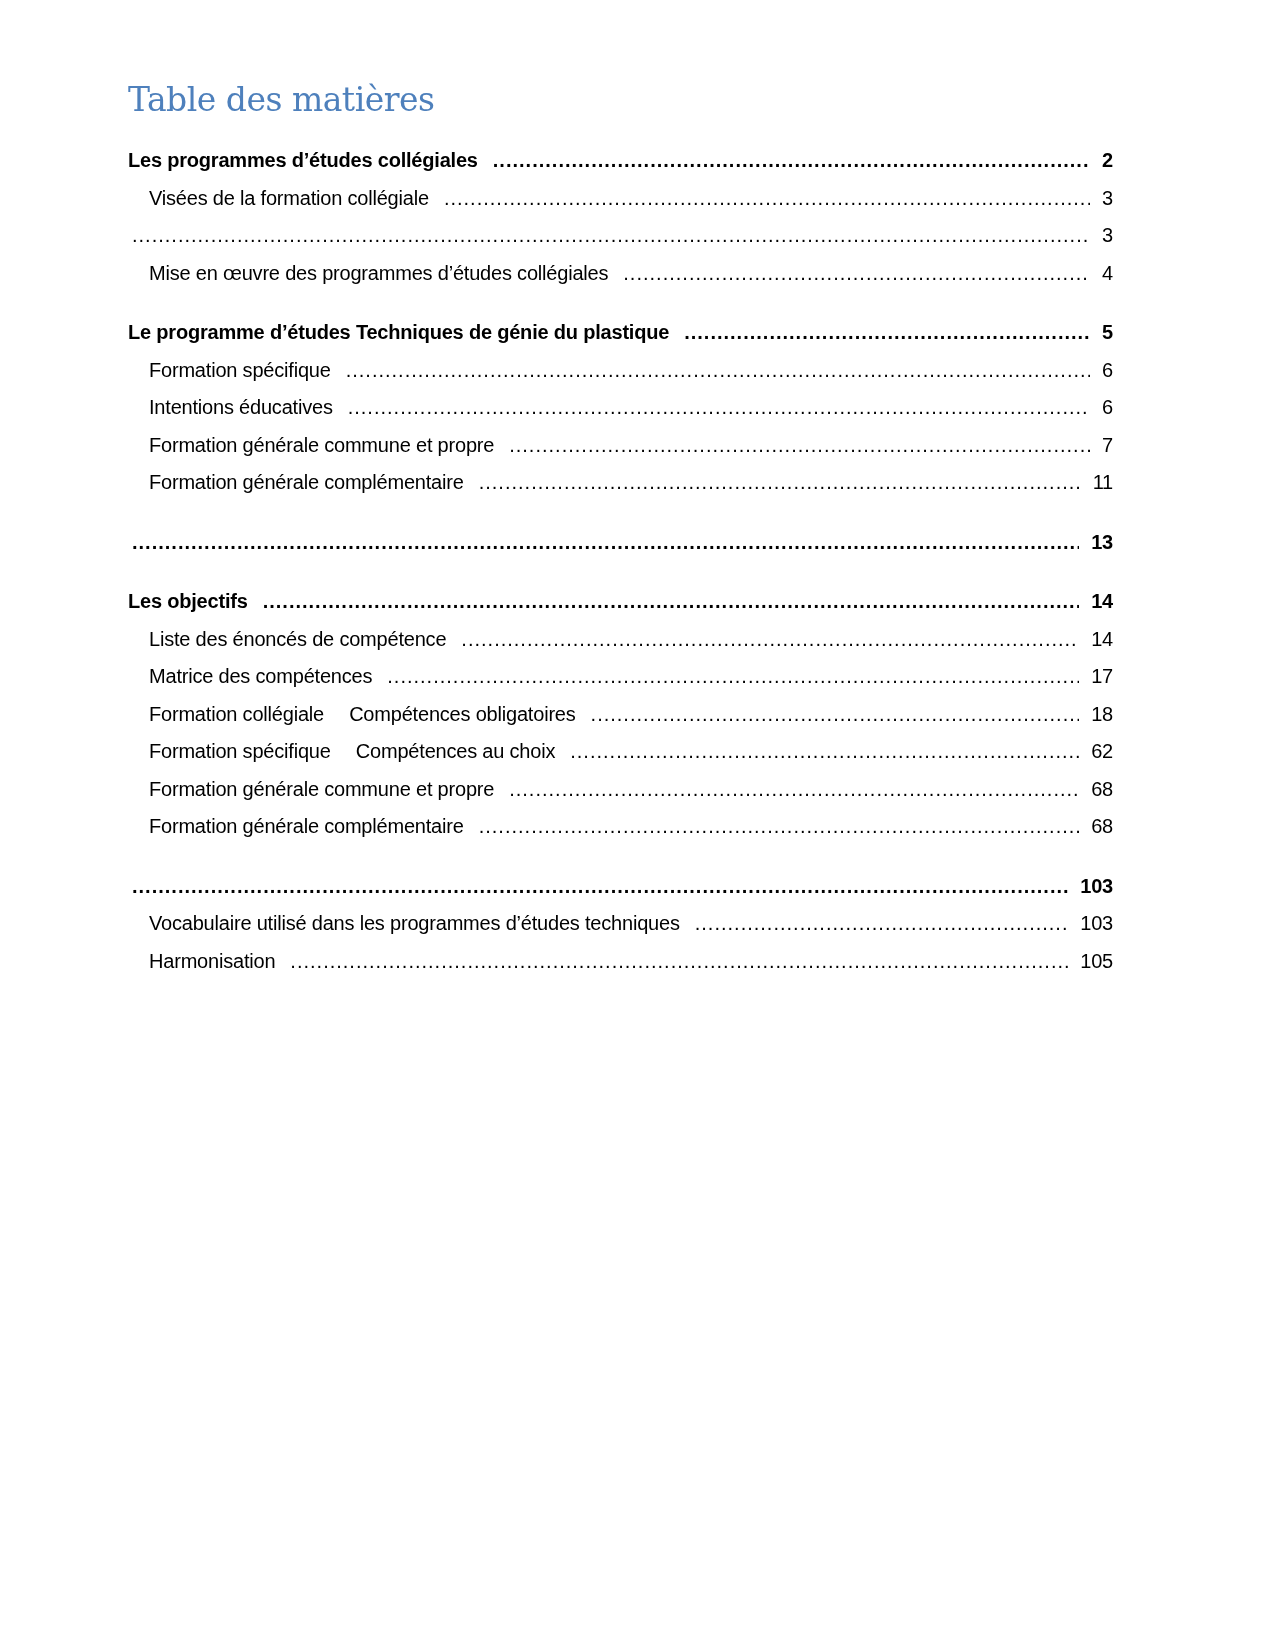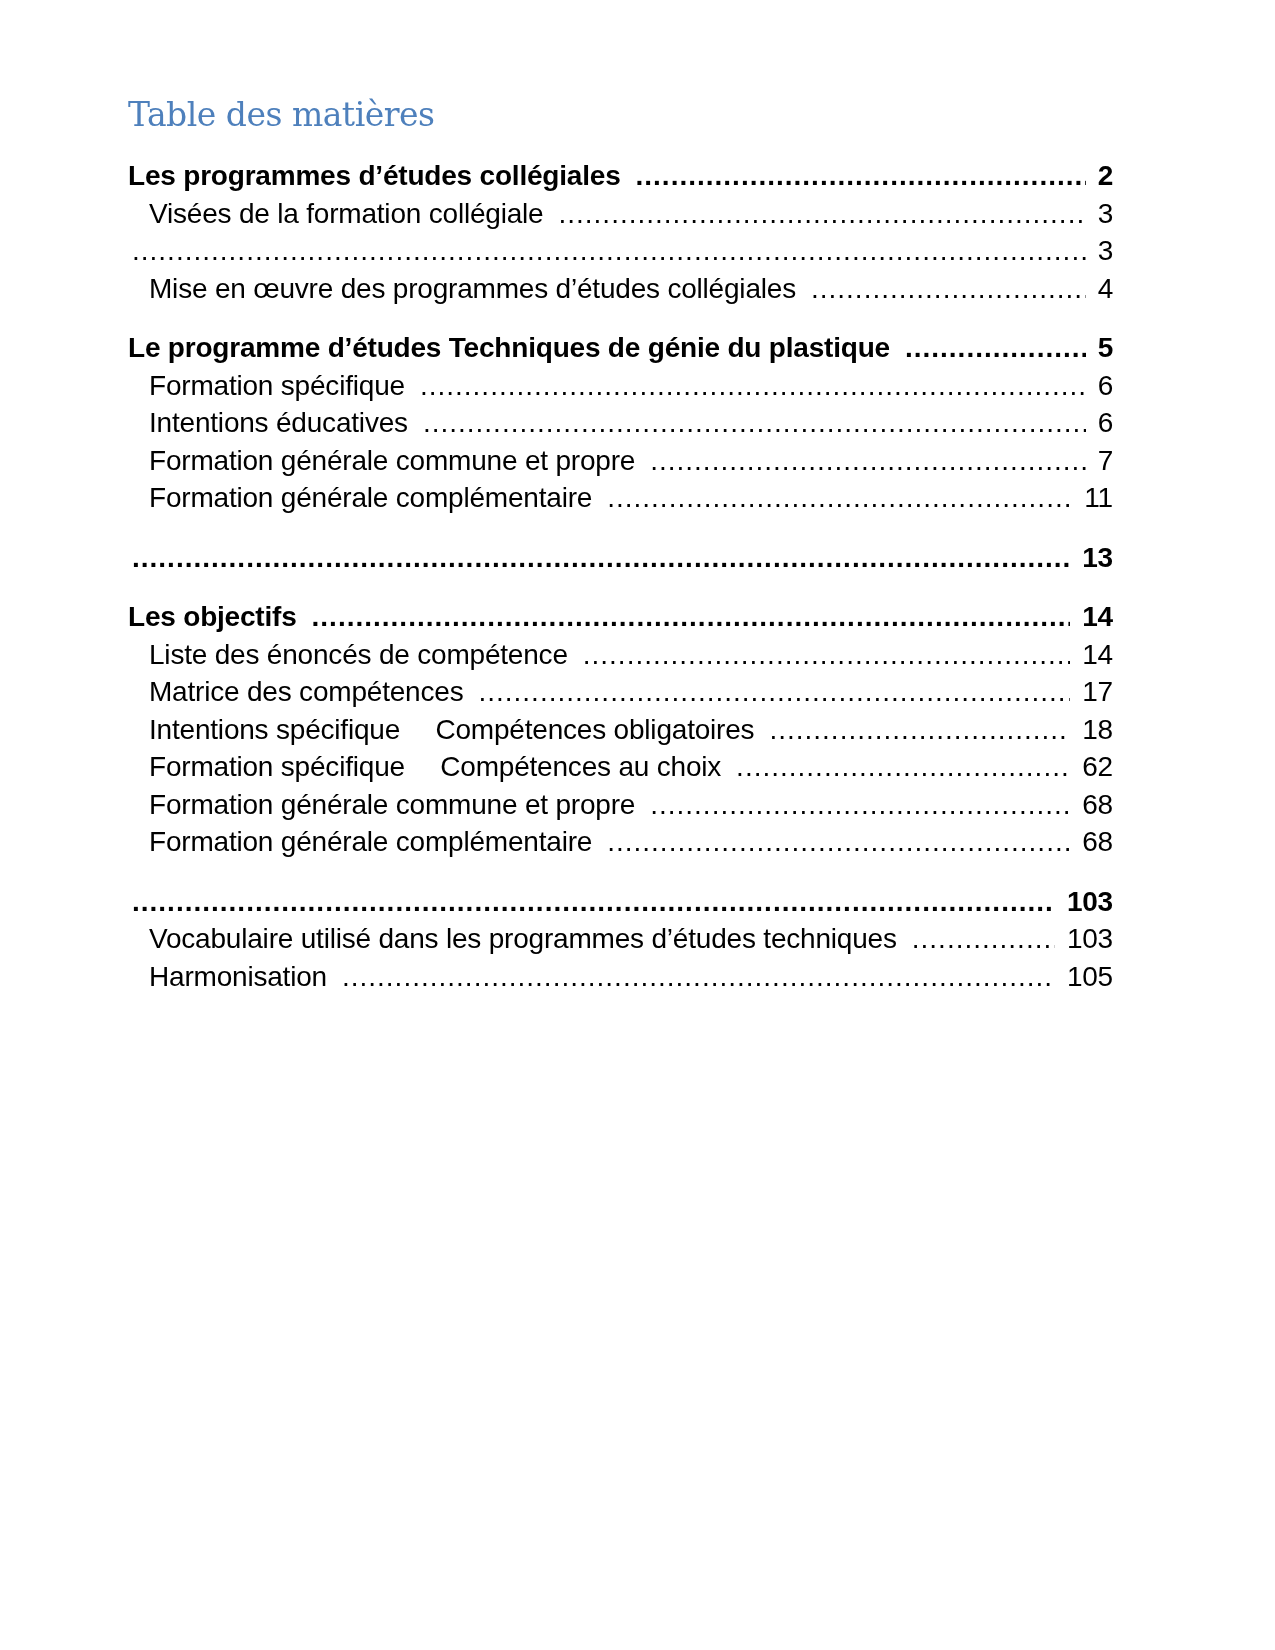--- a/index.html
+++ b/index.html
@@ -11,41 +11,41 @@
     width: 1275px;
     height: 1650px;
     position: relative;
     font-family: "Liberation Sans", sans-serif;
     color: #000000;
     overflow: hidden;
   }
   .page {
     position: absolute;
     left: 128px;
-    top: 94px;
+    top: 79px;
     width: 985px;
   }
   .title {
     font-family: "DejaVu Serif", serif;
     font-weight: 400;
     font-size: 33px;
     line-height: 41px;
     letter-spacing: -0.5px;
     color: #4e80bc;
     margin: 0 0 15px 0;
   }
   .toc-section {
     margin-top: 22px;
   }
   .row {
     display: flex;
     align-items: baseline;
     height: 37.5px;
     line-height: 37.5px;
-    font-size: 28px;
+    font-size: 20px;
     letter-spacing: -0.2px;
     gap: 11px;
   }
   .row.level1 {
     font-weight: 700;
   }
   .row.level2 .label {
     padding-left: 21px;
   }
   .label {
@@ -135,21 +135,21 @@
     <span class="label">Liste des énoncés de compétence</span>
     <span class="dots">................................................................................................................................................................................................................................................................................................................................................................................................................</span>
     <span class="pagenum">14</span>
   </div>
         <div class="row level2">
     <span class="label">Matrice des compétences</span>
     <span class="dots">................................................................................................................................................................................................................................................................................................................................................................................................................</span>
     <span class="pagenum">17</span>
   </div>
         <div class="row level2">
-    <span class="label">Intentions spécifique  Compétences obligatoires</span>
+    <span class="label">Formation collégiale  Compétences obligatoires</span>
     <span class="dots">................................................................................................................................................................................................................................................................................................................................................................................................................</span>
     <span class="pagenum">18</span>
   </div>
         <div class="row level2">
     <span class="label">Formation spécifique  Compétences au choix</span>
     <span class="dots">................................................................................................................................................................................................................................................................................................................................................................................................................</span>
     <span class="pagenum">62</span>
   </div>
         <div class="row level2">
     <span class="label">Formation générale commune et propre</span>

